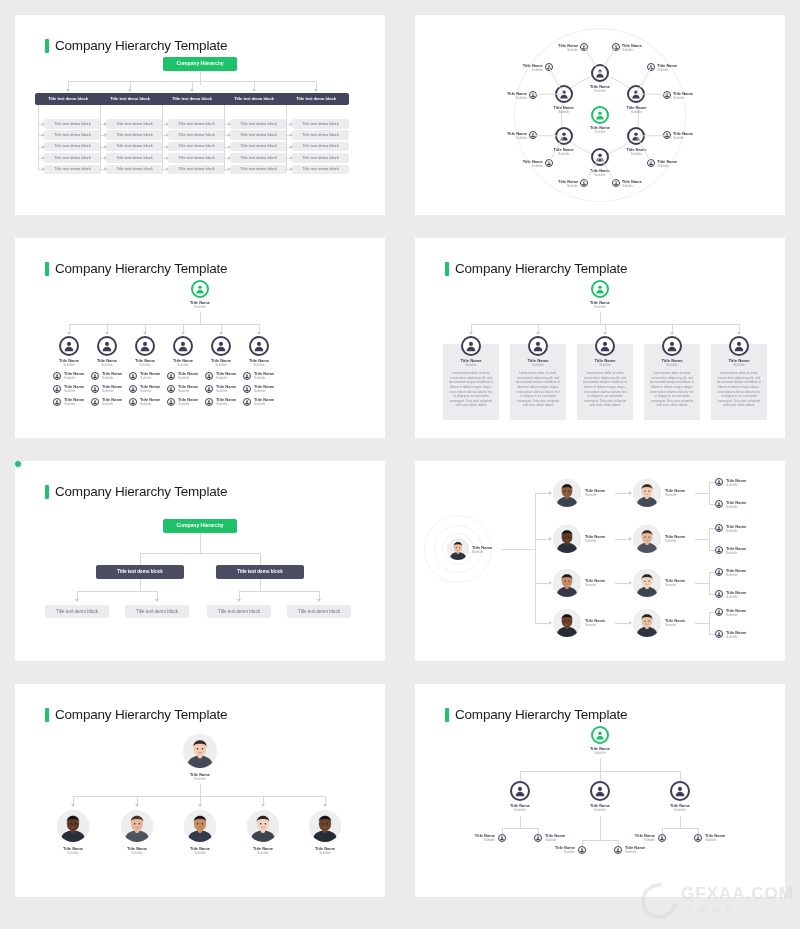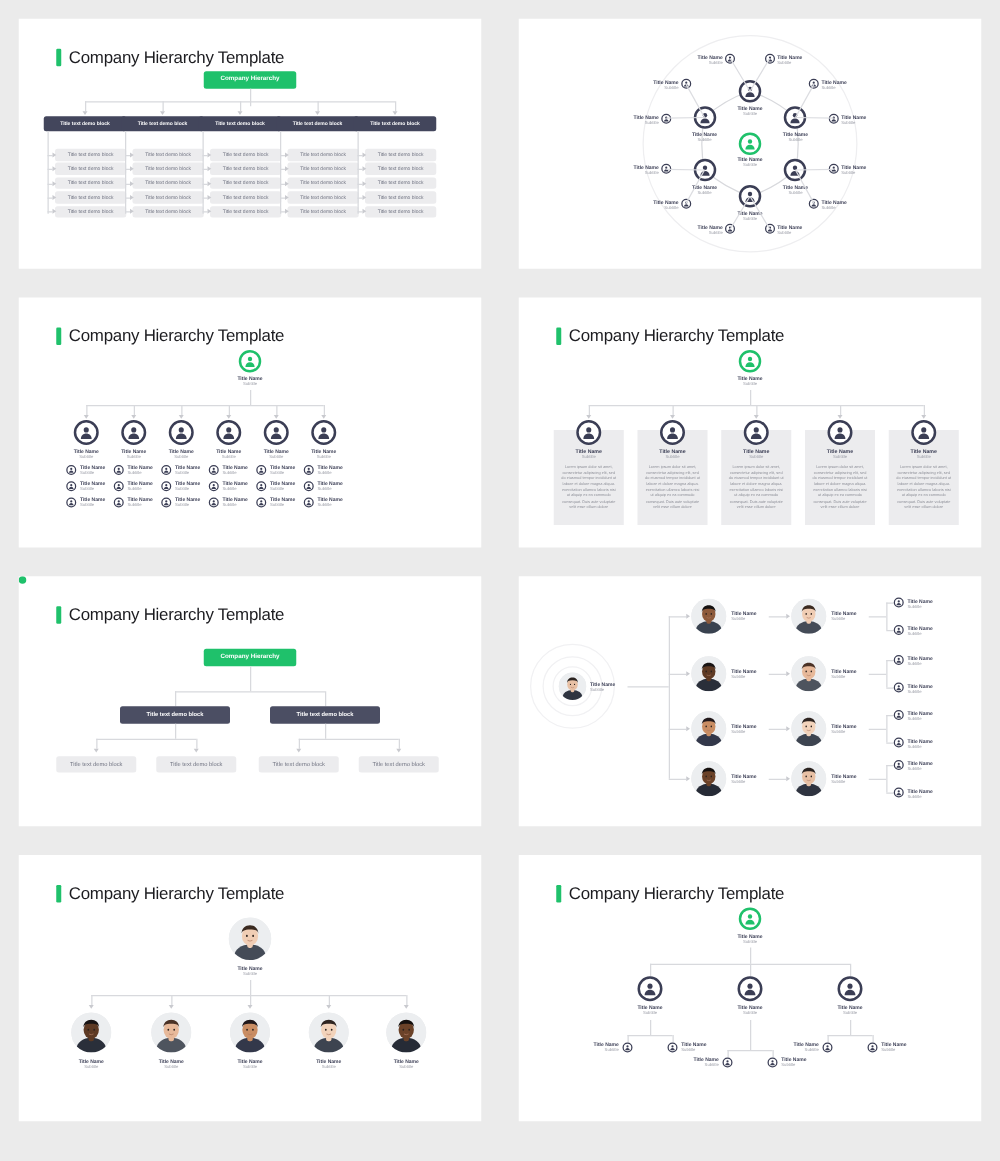--- a/index.html
+++ b/index.html
@@ -1327,13 +1327,20 @@
           </div>
           <div class="lbl" style="left: 290px; top: 149px; width: 26px; text-align: left;">
             <div class="t">Title Name</div>
             <div class="s">Subtitle</div>
           </div>
         </div>
     </div>
 
   </div>
 
+  <div class="wm">
+    <div class="g"></div>
+    <div class="wtxt">
+      <div class="w1">GFXAA.COM</div>
+      <div class="w2">页夹PPT</div>
+    </div>
+  </div>
 </div>
 
 </body></html>

